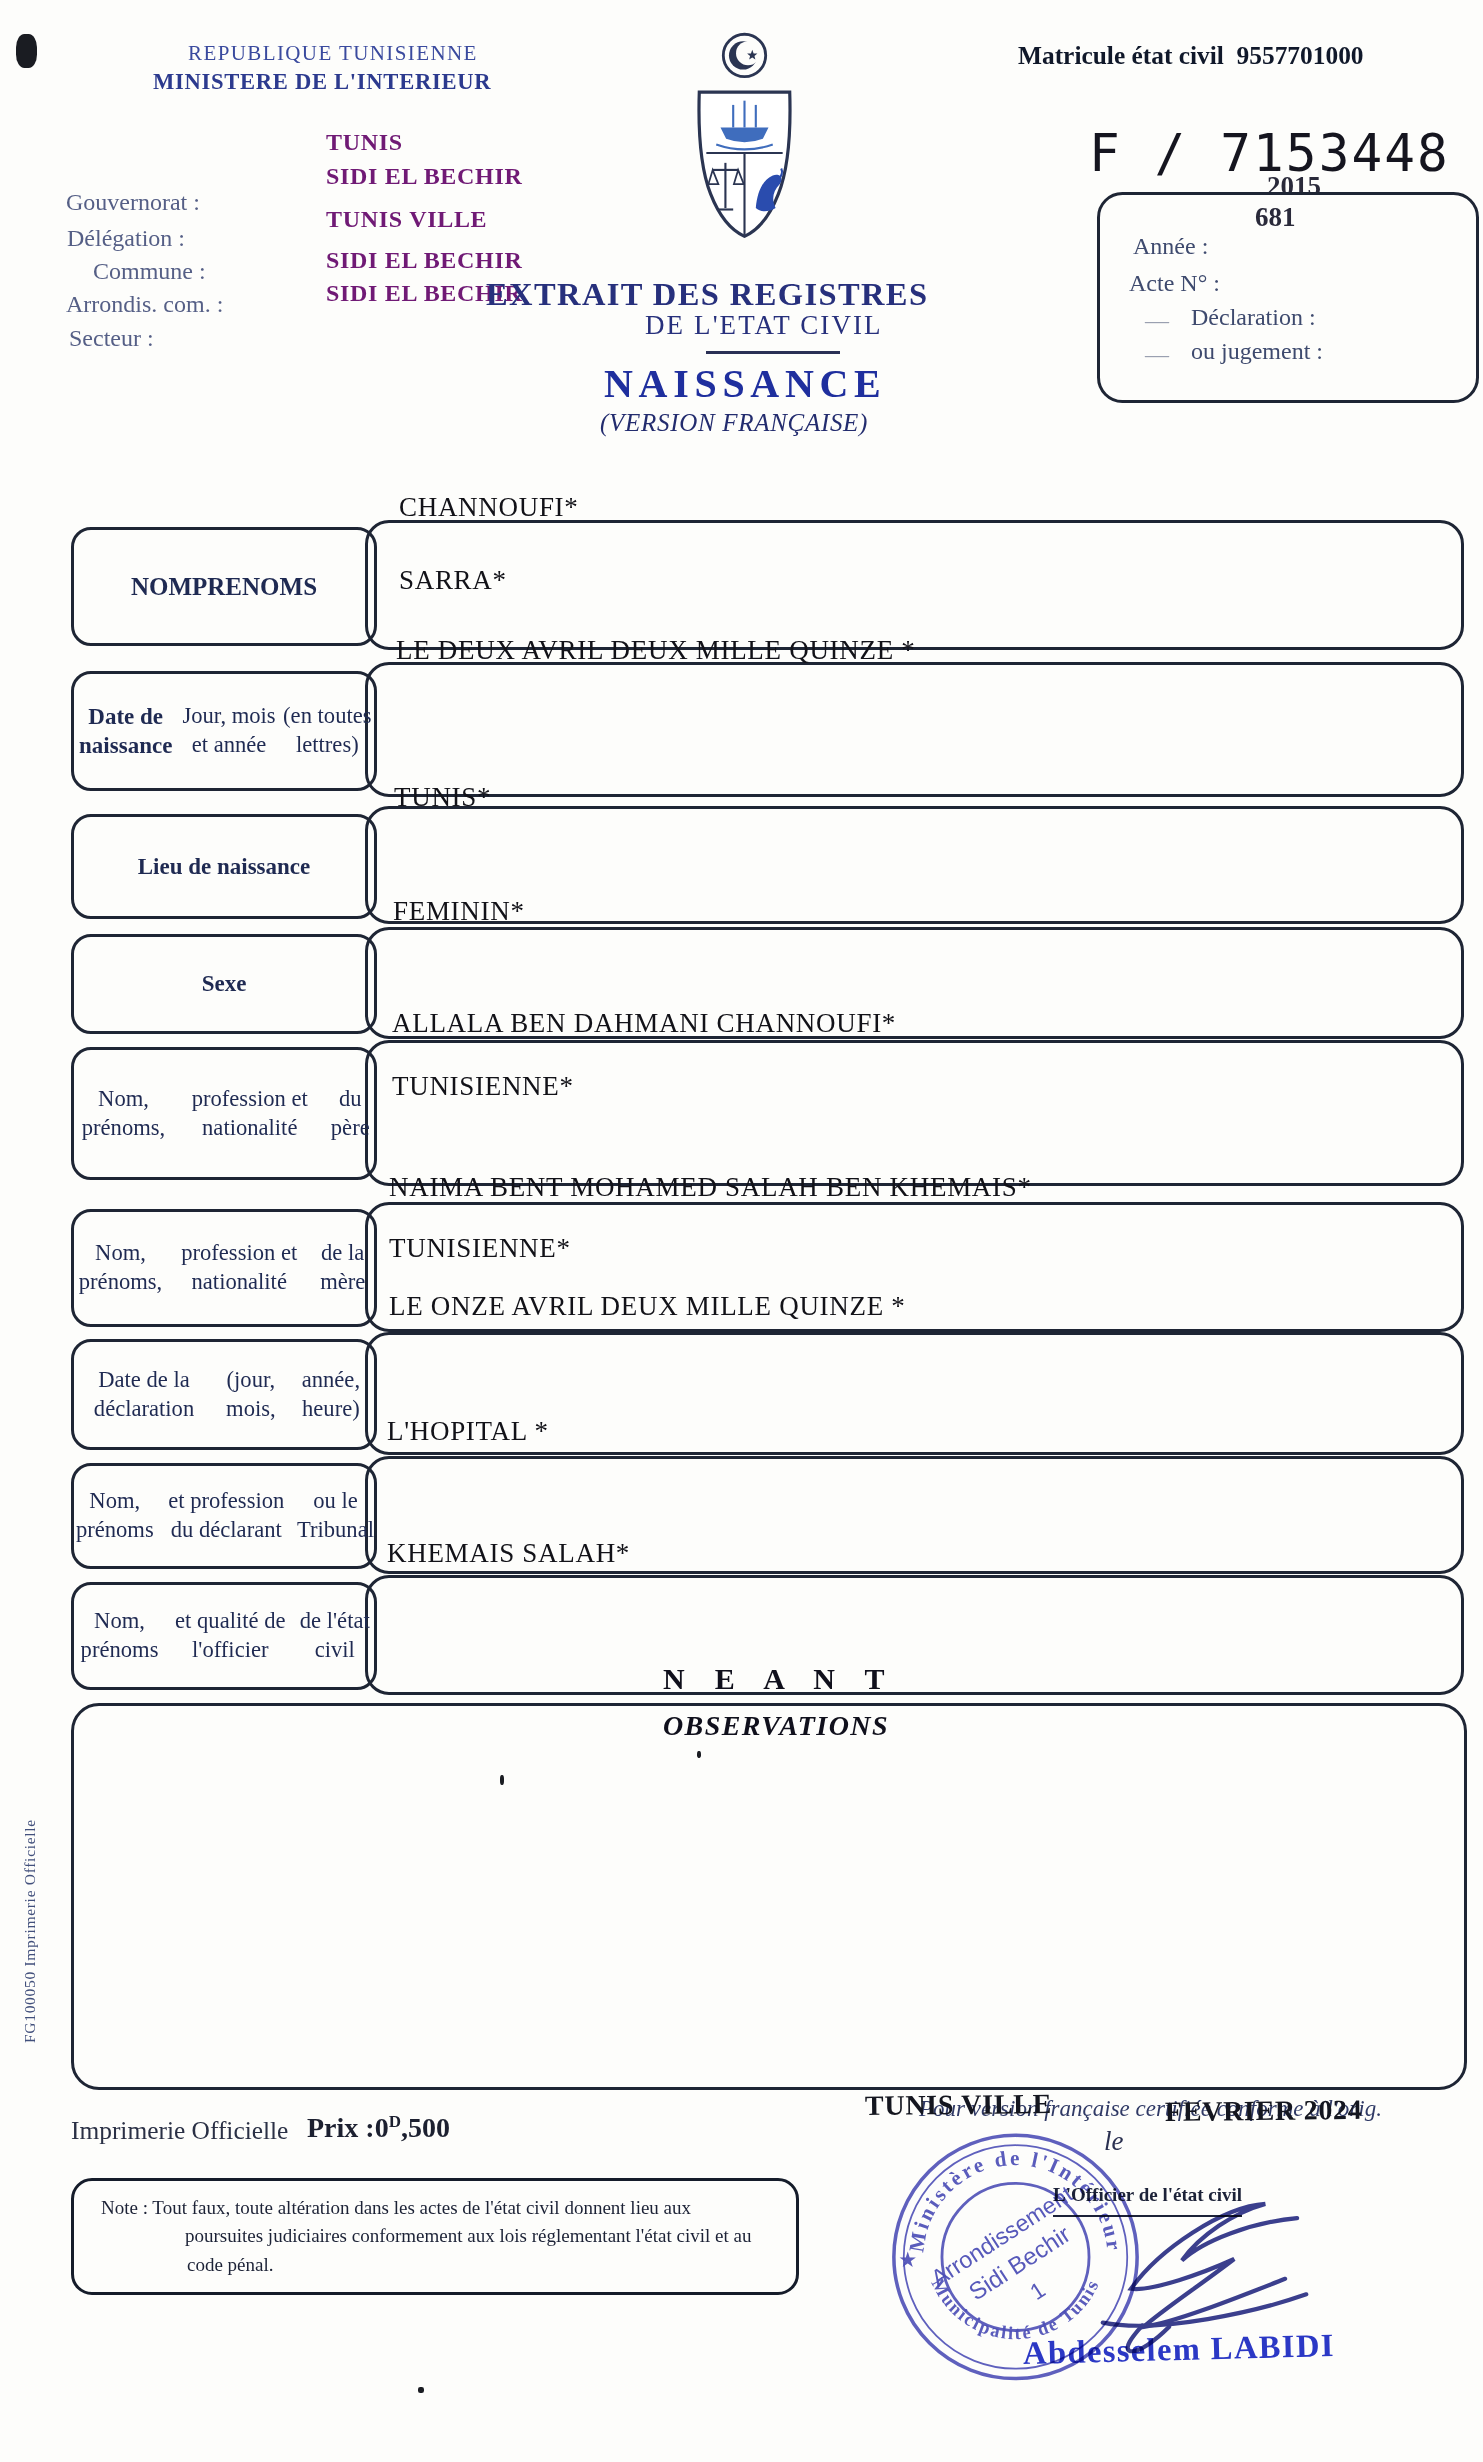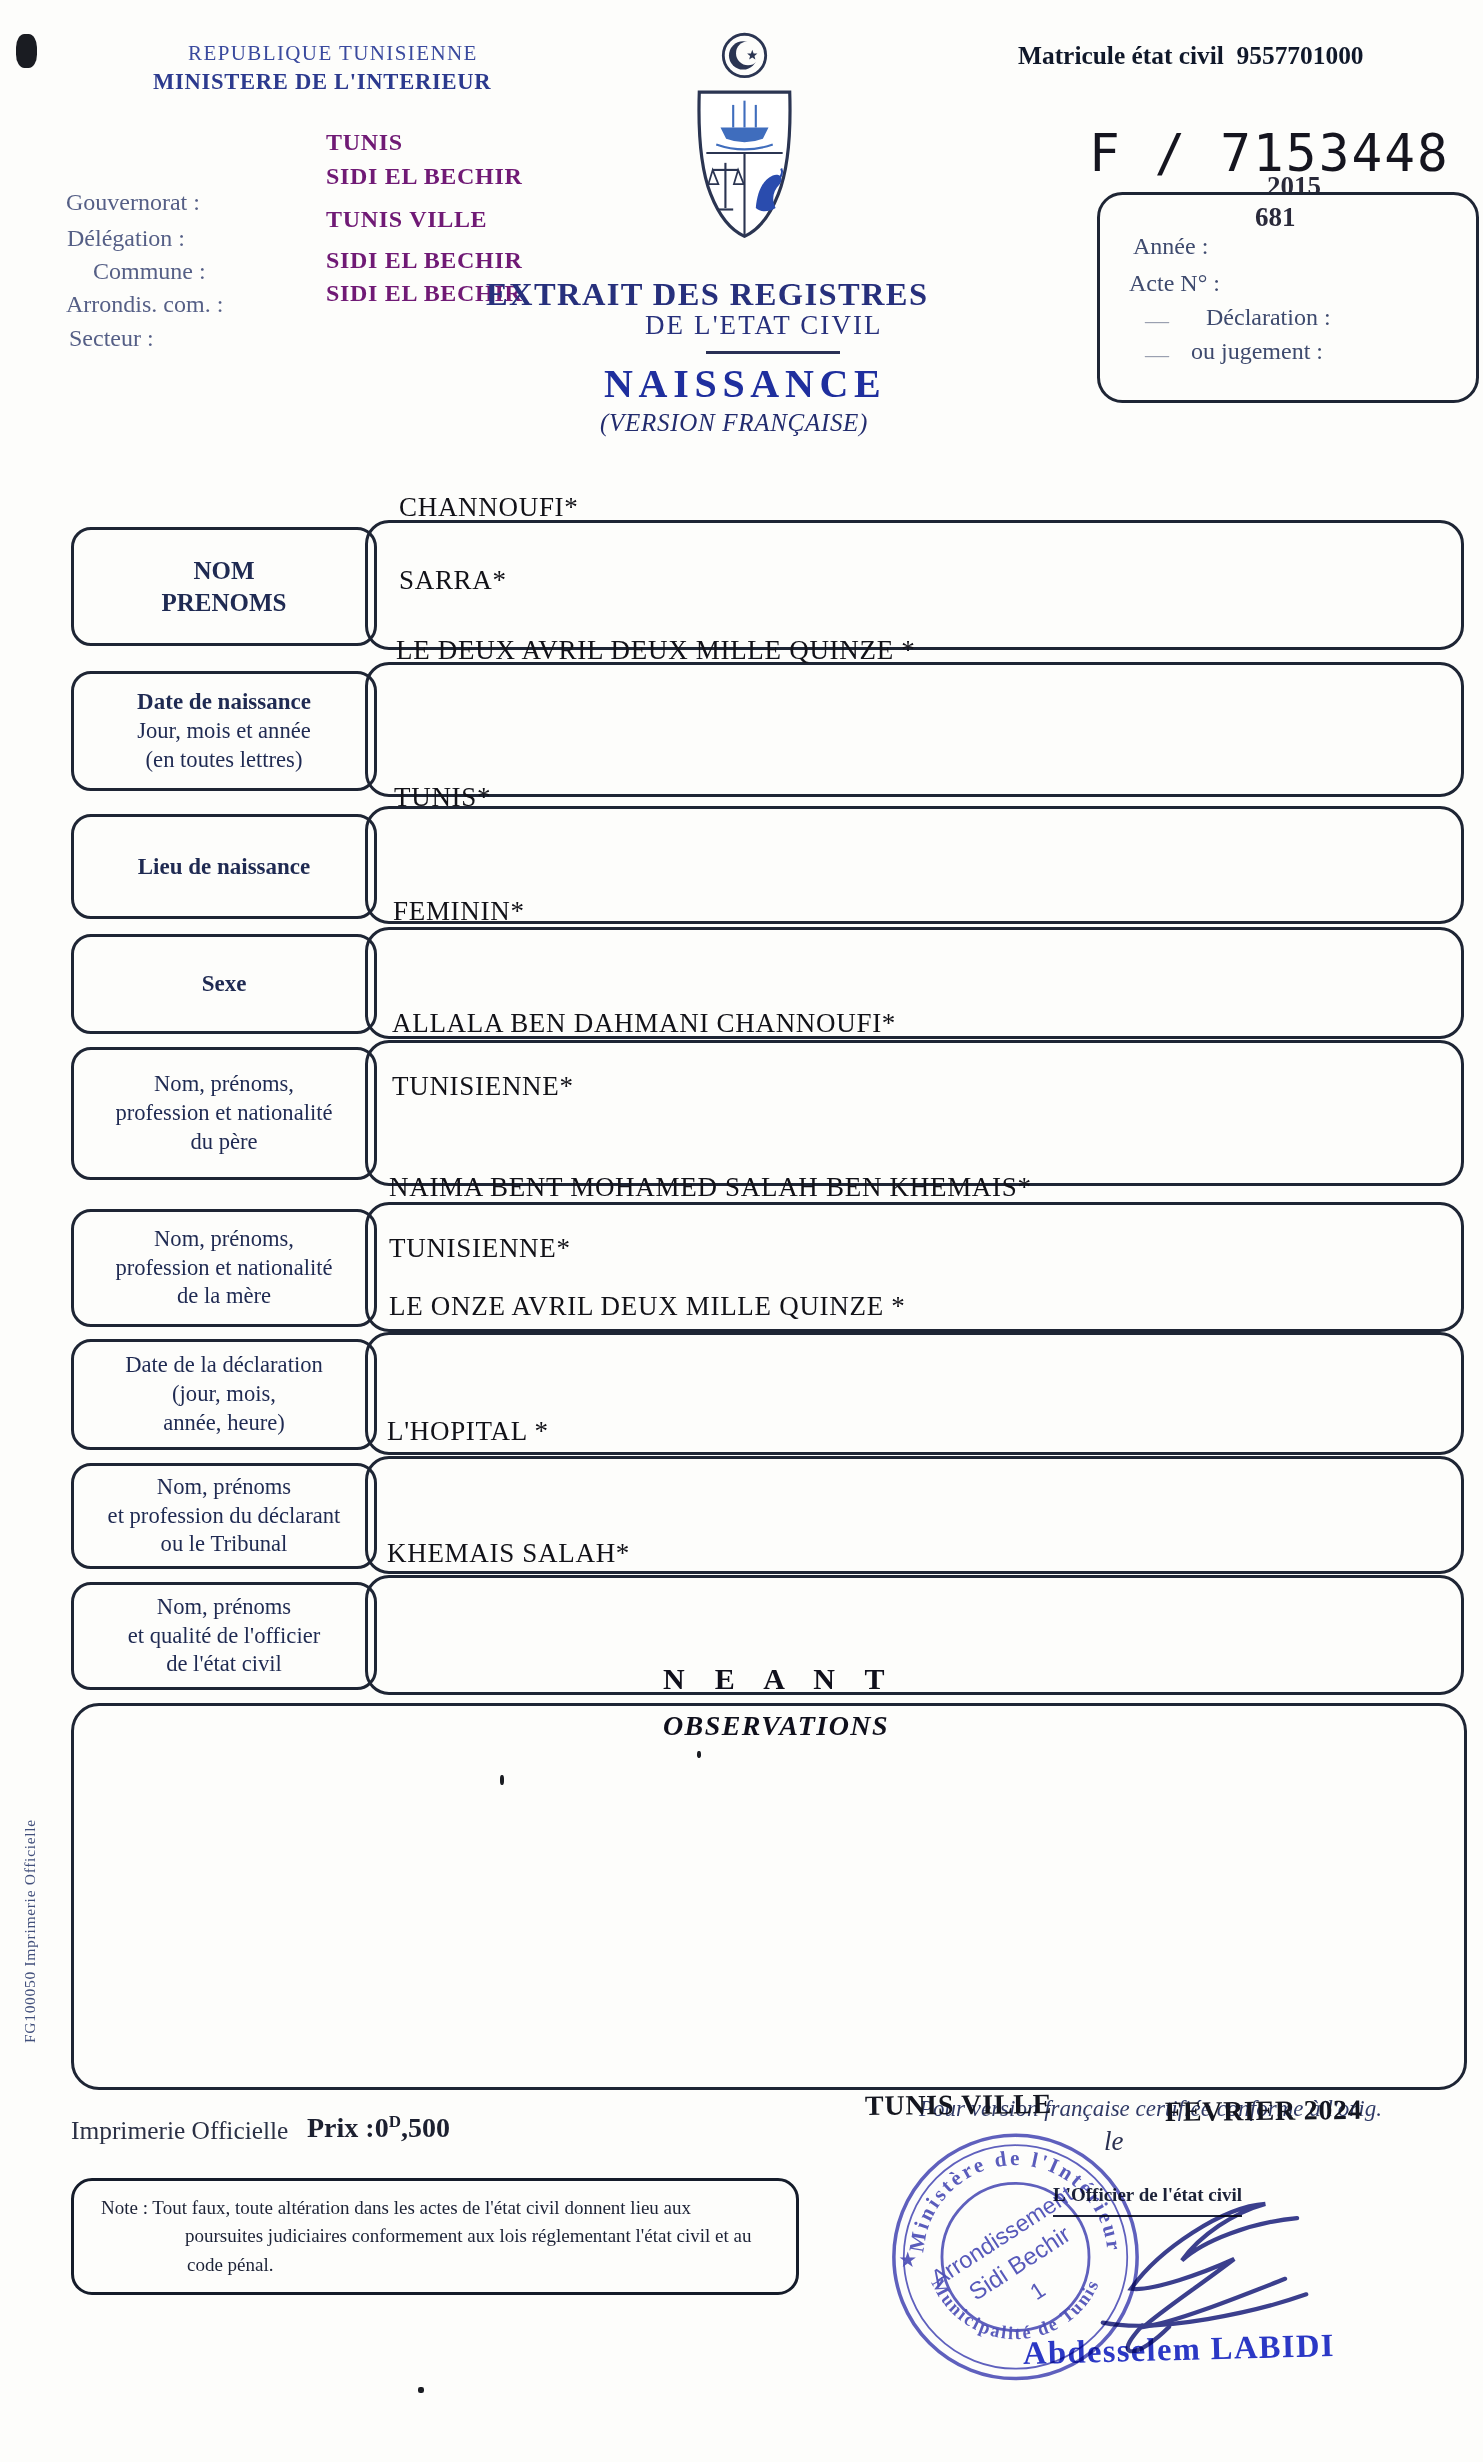--- a/index.html
+++ b/index.html
@@ -15,22 +15,22 @@
   .t2{font-size:27px;letter-spacing:2.1px;color:#27307c;}
   .tmain{font-size:40px;font-weight:bold;letter-spacing:5.7px;color:#1f2f9e;}
   .tsub{font-size:25px;font-style:italic;color:#232c6e;letter-spacing:0.7px;}
   .matric{font-size:25.4px;font-weight:bold;color:#10182a;}
   .fnum{font-family:"DejaVu Sans Mono", monospace;font-size:51px;color:#15151f;letter-spacing:2.1px;}
   .snum{font-size:27px;font-weight:bold;color:#2a2a3a;}
   .acteblock{font-size:24px;color:#3e4a6e;}
   .dash{color:#9aa0b0;}
   
   .lblbox{position:absolute;left:71px;width:300px;border:3.5px solid #1e2534;border-radius:20px;
-          display:flex;flex-direction:column;align-items:center;justify-content:center;
-          text-align:right;background:transparent;}
+          display:flex;flex-direction:row;align-items:center;justify-content:center;
+          text-align:center;background:transparent;}
   .valbox{position:absolute;left:365px;width:1093px;border:3.5px solid #1e2534;border-radius:24px;}
   .lbl{font-size:22.6px;color:#1f2a52;line-height:1.28;}
   .lblb{font-weight:bold;font-size:25px;}
   .val{font-size:27px;color:#121218;letter-spacing:0.7px;}
   
   .noteline{font-size:19px;color:#1c2236;line-height:1.5;white-space:nowrap;}
   .ital{font-style:italic;}
   .stampword{font-weight:bold;font-size:28px;color:#14161f;letter-spacing:0.7px;}
   .sig-name{font-size:32.5px;font-weight:bold;color:#2b38c8;letter-spacing:1.4px;mix-blend-mode:multiply;}
   .offtitle{font-size:19px;font-weight:bold;color:#1c2238;border-bottom:2.1px solid #1c2238;padding-bottom:9px;}
@@ -95,21 +95,21 @@
     <span>Matricule état civil</span>&nbsp;&nbsp;<span>9557701000</span>
   </div>
   <div class="abs fnum" style="left:1089px;top:124px;">F / 7153448</div>
   <div class="abs snum" style="left:1267px;top:171px;">2015</div>
 
   <div class="abs" style="left:1097px;top:192px;width:376px;height:205px;border:3.5px solid #1e2534;border-radius:25.4px;"></div>
   <div class="abs snum" style="left:1255px;top:202px;">681</div>
   <div class="abs acteblock" style="left:1133px;top:233px;">Année :</div>
   <div class="abs acteblock" style="left:1129px;top:270px;">Acte N° :</div>
   <div class="abs acteblock dash" style="left:1145px;top:307px;">—</div>
-  <div class="abs acteblock" style="left:1191px;top:304px;margin-left:15px;">Déclaration :</div>
+  <div class="abs acteblock" style="left:1191px;top:304px;">Déclaration :</div>
   <div class="abs acteblock dash" style="left:1145px;top:341px;">—</div>
   <div class="abs acteblock" style="left:1191px;top:338px;">ou jugement :</div>
 
   <div class="valbox" style="top:520px;height:124px;"></div>
   <div class="valbox" style="top:662px;height:129px;"></div>
   <div class="valbox" style="top:806px;height:112px;"></div>
   <div class="valbox" style="top:927px;height:106px;"></div>
   <div class="valbox" style="top:1040px;height:140px;"></div>
   <div class="valbox" style="top:1202px;height:124px;"></div>
   <div class="valbox" style="top:1332px;height:117px;"></div>

